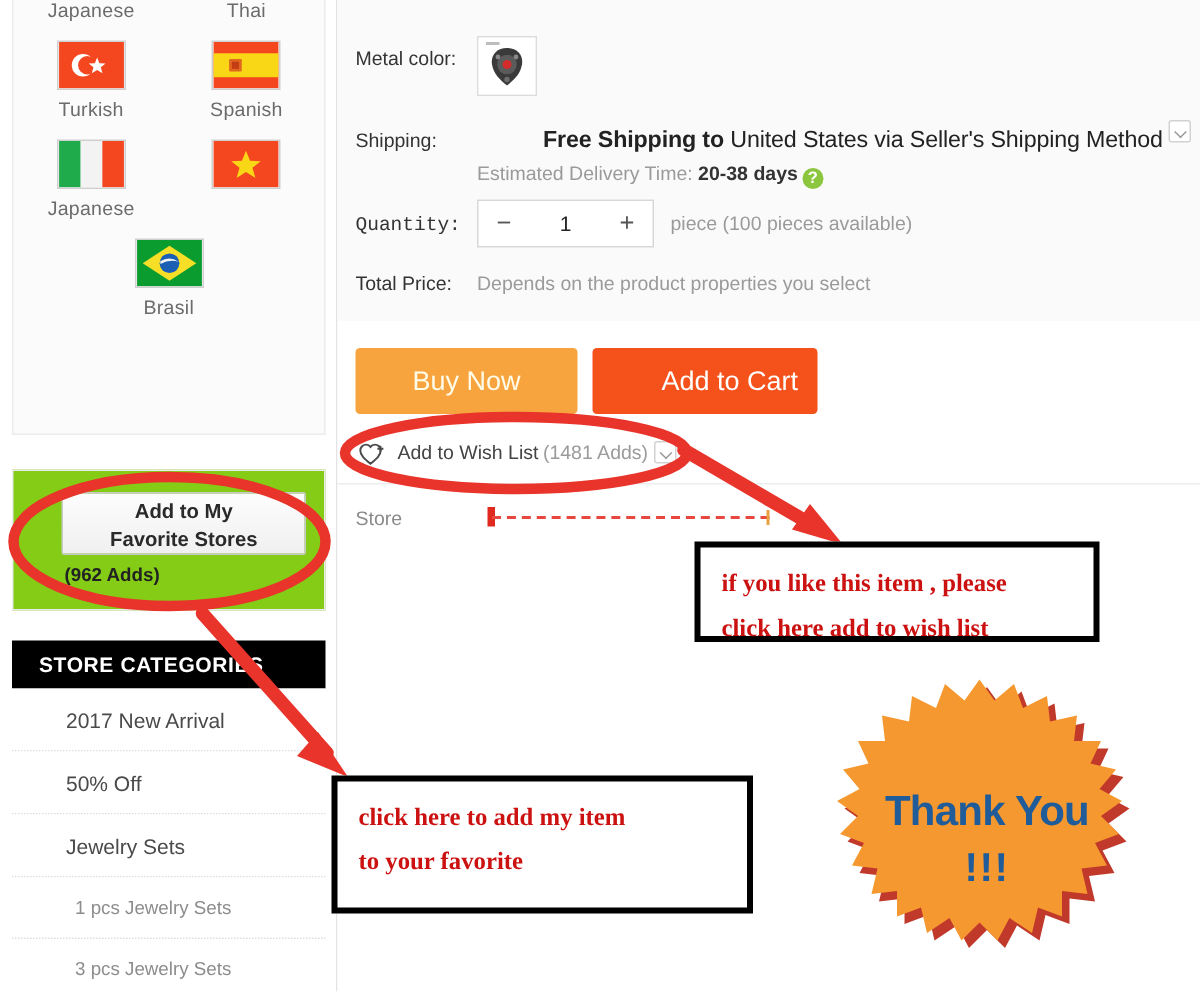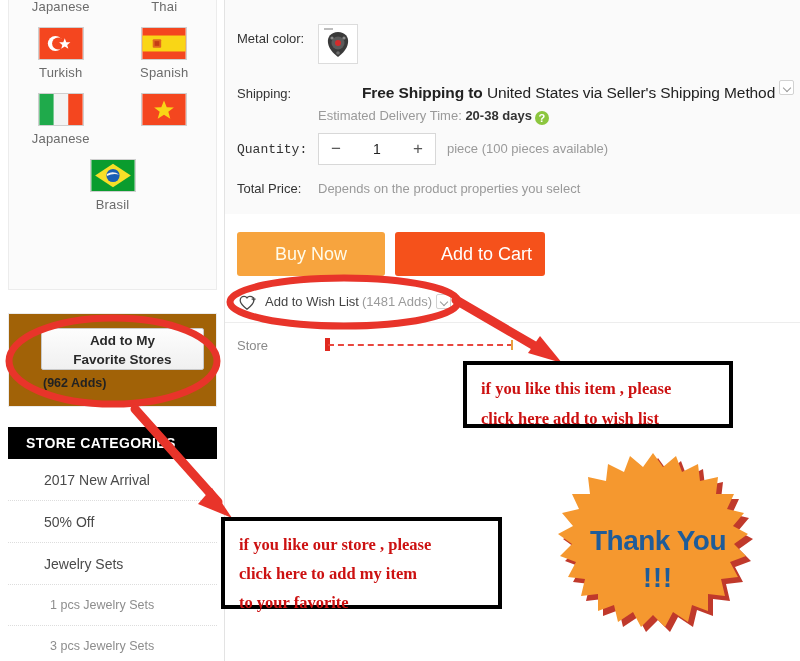--- a/index.html
+++ b/index.html
@@ -49,21 +49,21 @@
     position: relative; overflow: hidden;
     display: block;
   }
   .flag svg { display:block; width:100%; height:100%; }
   .lang-cell.wide { grid-column: 1 / span 2; }
 
   
   .fav-box {
     position: absolute; left: 8px; top: 313px;
     width: 209px; height: 94px;
-    background: #a16207;
+    background: #84cc16;
     border: 1px solid #ebebeb;
     text-decoration: underline;
   }
   .fav-btn {
     position: absolute; left: 32px; top: 14px;
     width: 163px; height: 42px;
     background: linear-gradient(#fdfdfd, #f0f0f0);
     border: 1px solid #c9c9c9;
     border-radius: 2px;
     color: #2a2a2a; font-size: 13.5px; font-weight: bold;
@@ -461,21 +461,20 @@
       <polygon points="232,518 198,504 212,488" fill="#e8342a"></polygon>
     </g>
   </svg>
 
   <div class="note-box" id="note-wish">
     <div class="note-line">if  you like this item , please</div>
     <div class="note-line">click here add to wish list</div>
   </div>
 
   <div class="note-box" id="note-store">
-    <div class="note-line">if  you like our store , please</div>
     <div class="note-line"> click here to add my item</div>
     <div class="note-line">to your favorite</div>
   </div>
 
   <div class="thanks-wrap">
     <svg width="210" height="205" viewBox="0 0 210 205">
       <g id="burst-shadow" transform="translate(5,5)">
         <polygon fill="#c0392b" points="
           100,2 110,16 123,5 129,21 145,13 147,30 165,26 163,43 181,43 174,58 191,62 180,75 195,83 181,93 193,105 177,111 185,126 168,128 172,145 155,143 155,160 139,154 135,171 120,161 112,176 100,164 88,176 80,161 65,171 61,154 45,160 45,143 28,145 32,128 15,126 23,111 7,105 19,93 5,83 20,75 9,62 26,58 19,43 37,43 35,26 53,30 55,13 71,21 77,5 90,16"></polygon>
       </g>

